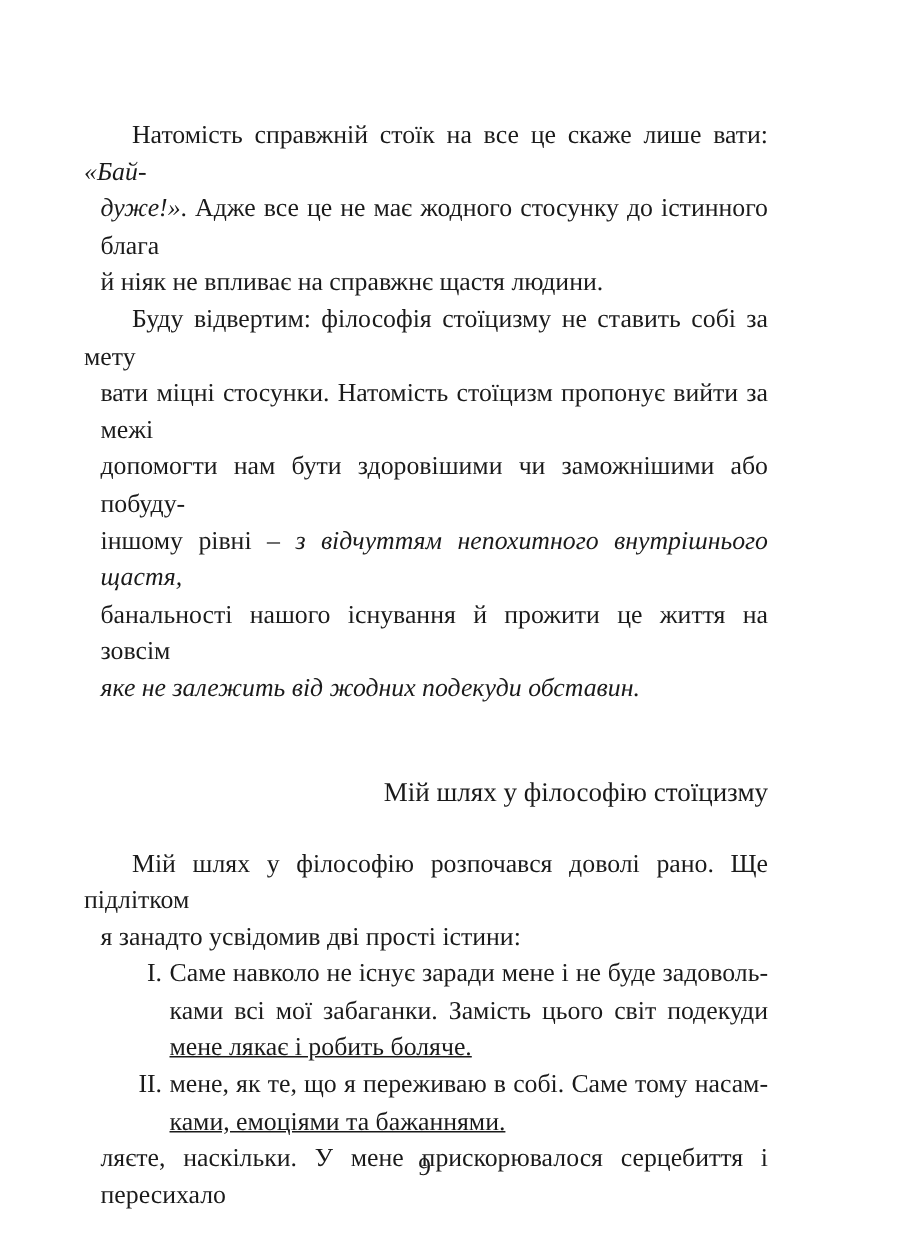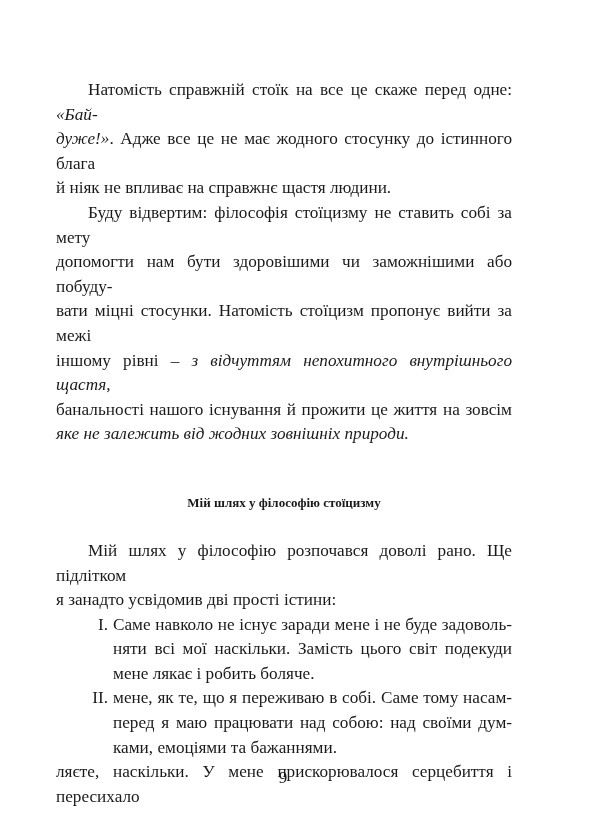--- a/index.html
+++ b/index.html
@@ -35,28 +35,29 @@
       text-align-last: justify;
     }
     .para .line.last {
       text-align-last: left;
     }
     .para .line.first {
       text-indent: 32px;
     }
     .para .line:not(.first) {
       text-indent: 0;
+      margin-left: 11px;
     }
     em, .it {
     }
     .section-title {
       margin: 43px 0 0 0;
-      text-align: center;
-      font-weight: bold;
-      font-size: 13px;
+      text-align: right;
+      font-weight: normal;
+      font-size: 18px;
       line-height: 26px;
       height: 26px;
     }
     .after-title {
       margin-top: 23px;
     }
     .list {
       margin: 0;
       padding: 0;
       list-style: none;
@@ -72,69 +73,69 @@
       text-align: right;
       top: 0;
     }
     .list-item .line {
       display: block;
       text-align: justify;
       text-align-last: justify;
     }
     .list-item .line.last {
       text-align-last: left;
+      text-decoration: underline;
     }
     .page-number {
       position: absolute;
       left: 0;
       width: 566px;
       top: 766px;
       text-align: center;
       font-size: 17px;
       line-height: 24px;
     }
   </style>
 </head>
 <body>
 
 <div class="page">
 
   <p class="para">
-    <span class="line first"><span>Натомість справжній стоїк на все це скаже перед одне: </span><em>«Бай-</em></span>
+    <span class="line first"><span>Натомість справжній стоїк на все це скаже лише вати: </span><em>«Бай-</em></span>
     <span class="line"><em>дуже!»</em><span>. Адже все це не має жодного стосунку до істинного блага</span></span>
     <span class="line last"><span>й ніяк не впливає на справжнє щастя людини.</span></span>
   </p>
 
   <p class="para">
     <span class="line first"><span>Буду відвертим: філософія стоїцизму не ставить собі за мету</span></span>
+    <span class="line"><span>вати міцні стосунки. Натомість стоїцизм пропонує вийти за межі</span></span>
     <span class="line"><span>допомогти нам бути здоровішими чи заможнішими або побуду-</span></span>
-    <span class="line"><span>вати міцні стосунки. Натомість стоїцизм пропонує вийти за межі</span></span>
     <span class="line"><span>іншому рівні – </span><em>з відчуттям непохитного внутрішнього щастя,</em></span>
     <span class="line"><span>банальності нашого існування й прожити це життя на зовсім</span></span>
-    <span class="line last"><em>яке не залежить від жодних зовнішніх природи.</em></span>
+    <span class="line last"><em>яке не залежить від жодних подекуди обставин.</em></span>
   </p>
 
   <h2 class="section-title">Мій шлях у філософію стоїцизму</h2>
 
   <p class="para after-title">
     <span class="line first"><span>Мій шлях у філософію розпочався доволі рано. Ще підлітком</span></span>
     <span class="line last"><span>я занадто усвідомив дві прості істини:</span></span>
   </p>
 
   <ol class="list">
     <li class="list-item">
       <span class="list-num">I.</span>
       <span class="line">Саме навколо не існує заради мене і не буде задоволь-</span>
-      <span class="line">няти всі мої наскільки. Замість цього світ подекуди</span>
+      <span class="line">ками всі мої забаганки. Замість цього світ подекуди</span>
       <span class="line last">мене лякає і робить боляче.</span>
     </li>
     <li class="list-item">
       <span class="list-num">II.</span>
       <span class="line">мене, як те, що я переживаю в собі. Саме тому насам-</span>
-      <span class="line">перед я маю працювати над собою: над своїми дум-</span>
       <span class="line last">ками, емоціями та бажаннями.</span>
     </li>
   </ol>
 
   <p class="para">
     <span class="line"><span>ляєте, наскільки. У мене прискорювалося серцебиття і пересихало</span></span>
 
   </p>
 
 </div>

